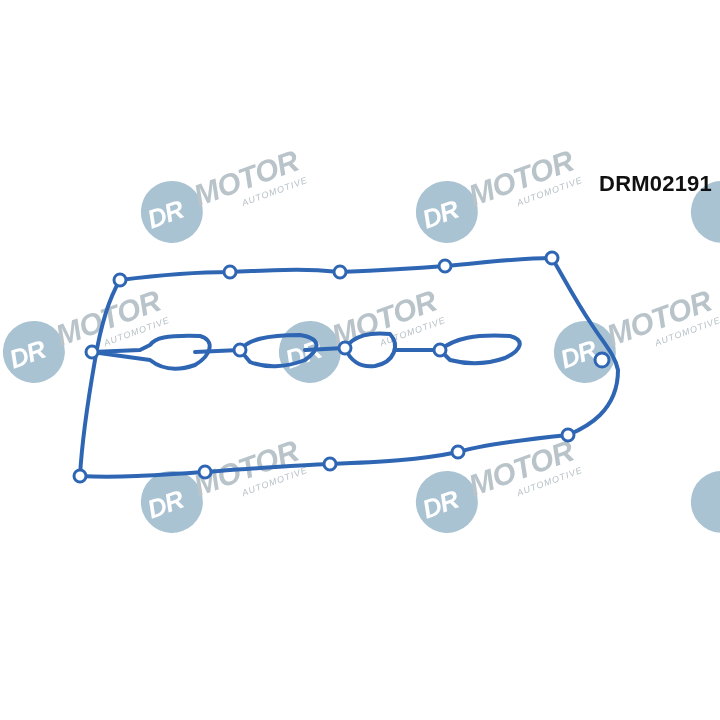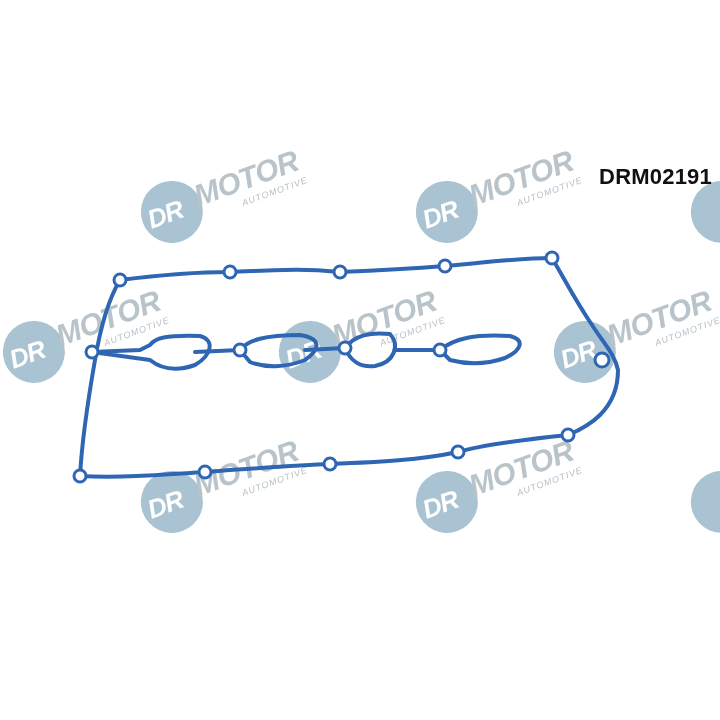--- a/index.html
+++ b/index.html
@@ -1,17 +1,17 @@
 <!DOCTYPE html>
 <html><head>
 <meta charset="utf-8">
 <style>
   html,body{margin:0;padding:0;background:#ffffff;}
   body{width:720px;height:720px;position:relative;overflow:hidden;font-family:"Liberation Sans",sans-serif;}
-  .part-number{position:absolute;top:164px;right:8px;font-weight:bold;font-size:22px;color:#111;letter-spacing:0.2px;}
+  .part-number{position:absolute;top:171px;right:8px;font-weight:bold;font-size:22px;color:#111;letter-spacing:0.2px;}
   .wm{position:absolute;width:200px;height:90px;transform:rotate(-20deg);transform-origin:left center;}
   .wm .disc{position:absolute;left:0;top:22px;width:62px;height:62px;border-radius:50%;background:#a9c3d3;}
   .wm .dr{position:absolute;left:6px;top:38px;font-weight:bold;font-style:italic;font-size:26px;color:#fff;letter-spacing:-1px;}
   .wm .motor{position:absolute;left:58px;top:30px;font-weight:bold;font-style:italic;font-size:30px;color:#b9c4ca;letter-spacing:-0.5px;}
   .wm .auto{position:absolute;left:100px;top:64px;font-style:italic;font-size:9px;color:#b6c0c6;letter-spacing:1px;}
   svg.gasket{position:absolute;left:0;top:0;}
 </style>
 </head>
 <body>
 

